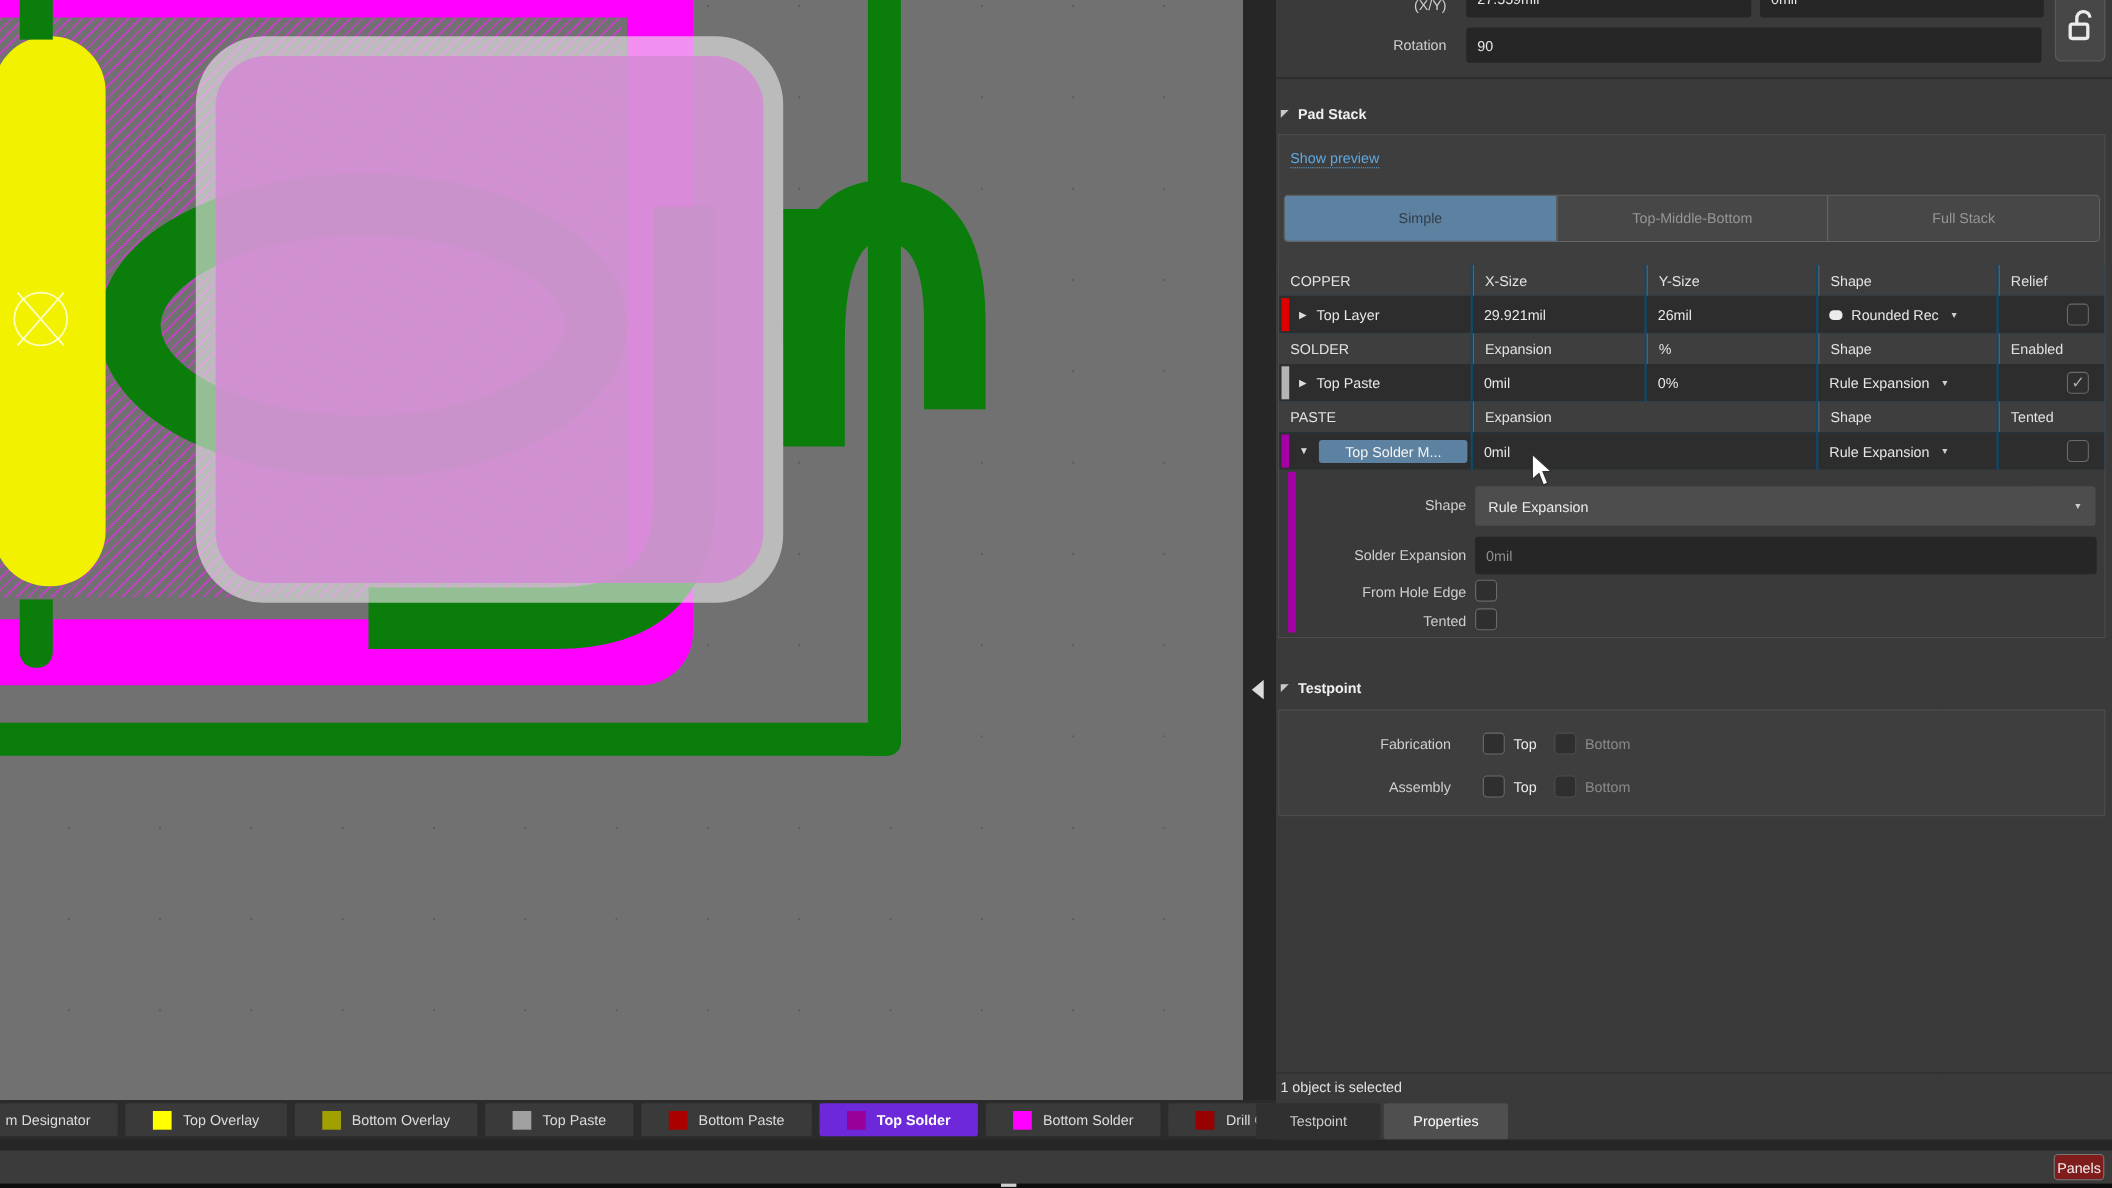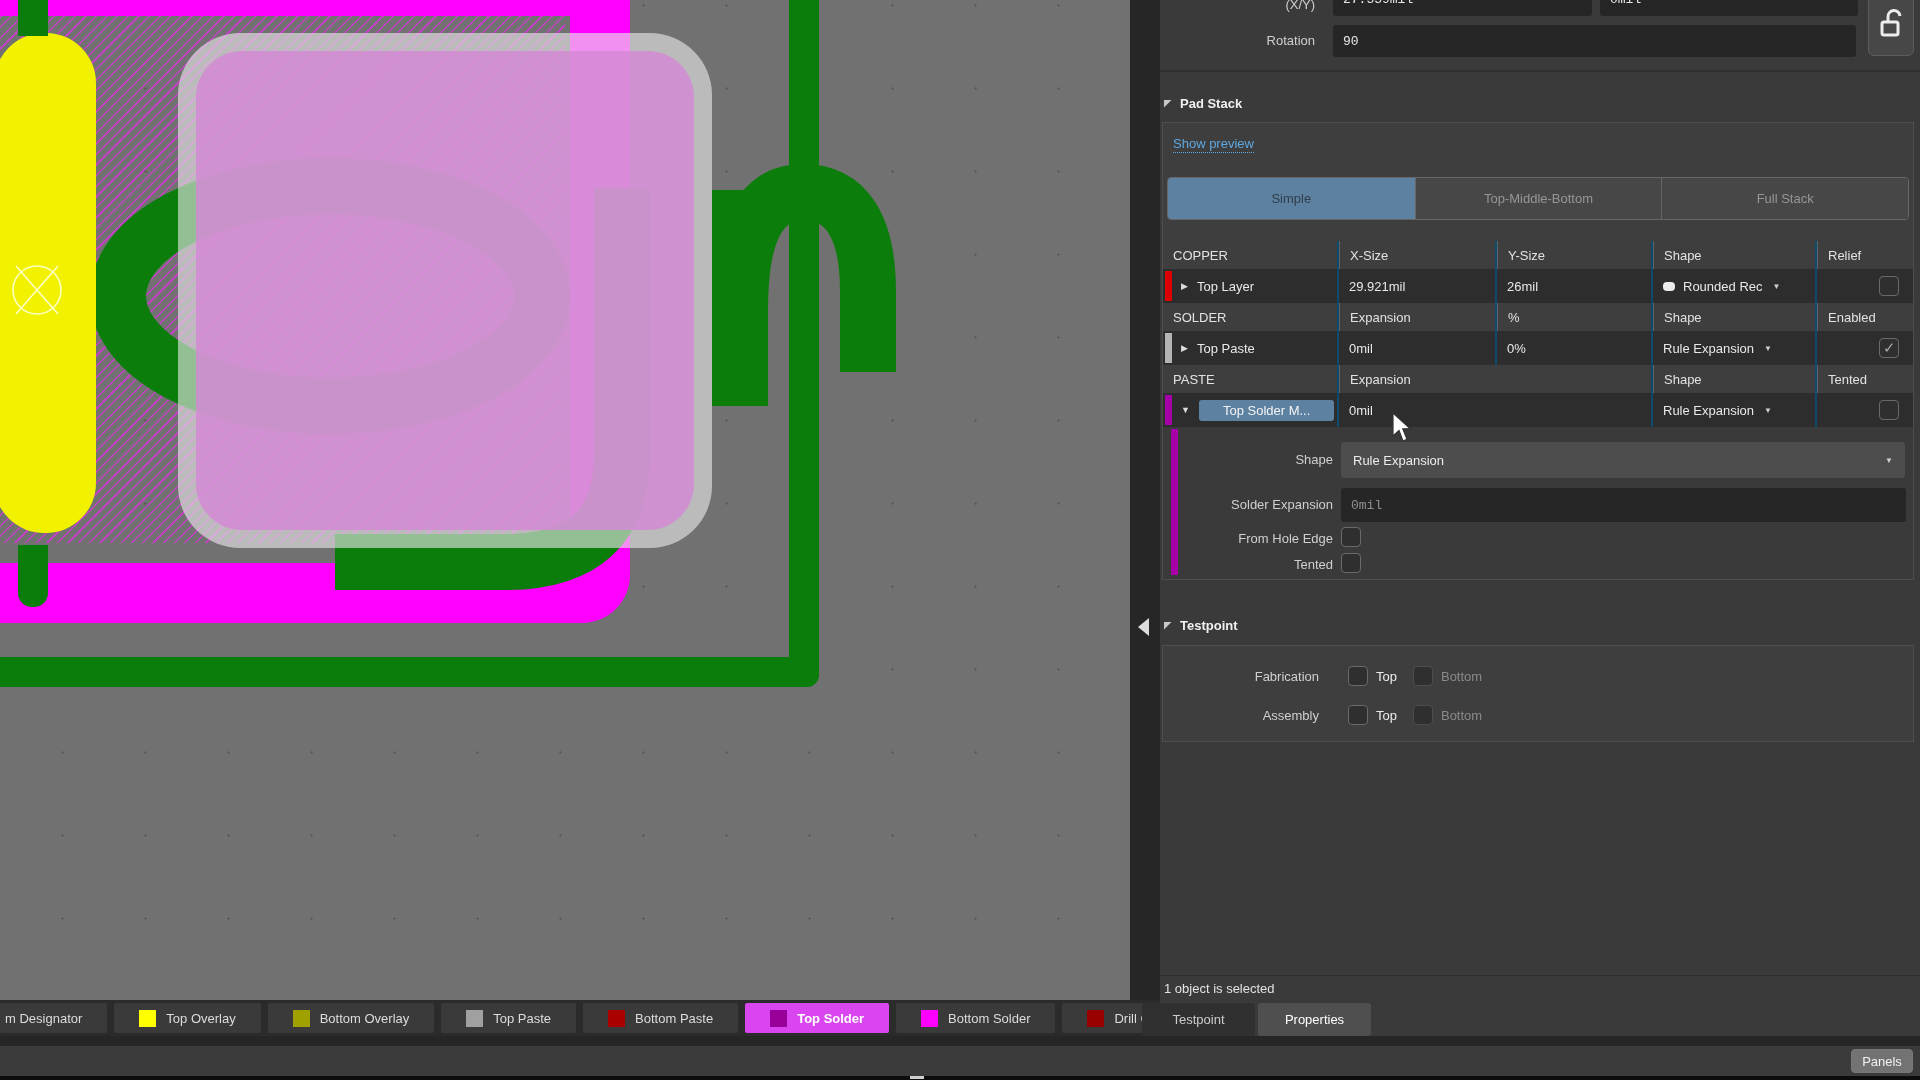--- a/index.html
+++ b/index.html
@@ -25,21 +25,21 @@
   .trace { position:absolute; background:#0b7d0b; }
   .marker-svg { position:absolute; left:8px; top:258px; }
 
   .canvas-gap { position:absolute; left:1130px; top:0; width:30px; height:1003px; background:#262626; }
   .splitter-arrow { position:absolute; left:1138px; top:618px; width:11px; height:18px; background:#dcdcdc;
                     clip-path:polygon(100% 0, 100% 100%, 0 50%); }
 
   
   .panel { position:absolute; left:1160px; top:0; width:604px; height:1036px; background:#3a3a3a; }
   .field { position:absolute; background:#262626; border-radius:3px; color:#e8e8e8;
-           display:flex; align-items:center; padding-left:10px;font-family:Liberation Mono, monospace; }
+           display:flex; align-items:center; padding-left:10px; }
   .field .ph { color:#8f8f8f; }
   .row-label { position:absolute; text-align:right; color:#cfcfcf; }
   .lock-btn { position:absolute; left:708px; top:-10px; width:46px; height:66px; background:#474747;
               border:1px solid #5d5d5d; border-radius:6px; display:flex; align-items:center; justify-content:center; }
   .divider { position:absolute; left:0; width:760px; height:2px; background:#2e2e2e; }
 
   .sec-head { position:absolute; display:flex; align-items:center; gap:8px; font-weight:bold; color:#f0f0f0; }
   .tri { width:8px; height:8px; background:#c9c9c9; clip-path:polygon(0 0, 100% 0, 0 100%); }
 
   .box { position:absolute; left:2px; width:752px; background:#3e3e3e; border:1px solid #4e4e4e; }
@@ -84,29 +84,29 @@
   .tp-row .cap { margin-left:8px; color:#ececec; }
   .tp-row .cap.dim-t { color:#8a8a8a; }
 
   .status-text { position:absolute; left:4px; top:981px; color:#e2e2e2; }
 
   
   .layerbar { position:absolute; left:0; top:1000px; width:1160px; height:46px; background:#2b2b2b; }
   .layertabs { position:absolute; left:0; top:3px; height:30px; display:flex; gap:7px; align-items:stretch; }
   .ltab { background:#3a3a3a; display:flex; align-items:center; gap:10px; padding:0 25px; color:#dcdcdc;
           border-radius:2px; white-space:nowrap; }
-  .ltab.active { background:#d946ef; color:#ffffff; font-weight:bold;justify-content:flex-end; }
+  .ltab.active { background:#6d28d9; color:#ffffff; font-weight:bold;justify-content:flex-end; }
   .ltab .sw { width:17px; height:17px; flex:none; }
   .ltab-sep { width:3px; height:20px; background:#9a9a9a; margin:5px 0 0 2px; }
 
   .ptab { position:absolute; top:1003px; height:33px; display:flex; align-items:center; justify-content:center;
           border-radius:3px; }
   .strip-dark { position:absolute; left:0; top:1036px; width:1920px; height:10px; background:#262626; }
   .statusbar { position:absolute; left:0; top:1046px; width:1920px; height:30px; background:#3b3b3b; }
-  .panels-btn { position:absolute; right:7px; top:3px; width:62px; height:24px; background:#737373;
+  .panels-btn { position:absolute; right:7px; top:3px; width:46px; height:24px; background:#7f1d1d;
                 border:1px solid #787878; border-radius:4px; display:flex; align-items:center;
                 justify-content:center; color:#f2f2f2; }
   .black-edge { position:absolute; left:0; top:1076px; width:1920px; height:4px; background:#0d0d0d; }
   .notch { position:absolute; left:910px; top:1076px; width:14px; height:3px; background:#cfcfcf; }
 
   .cursor-svg { position:absolute; left:1392px; top:412px; }
 </style>
 </head>
 <body>
 

